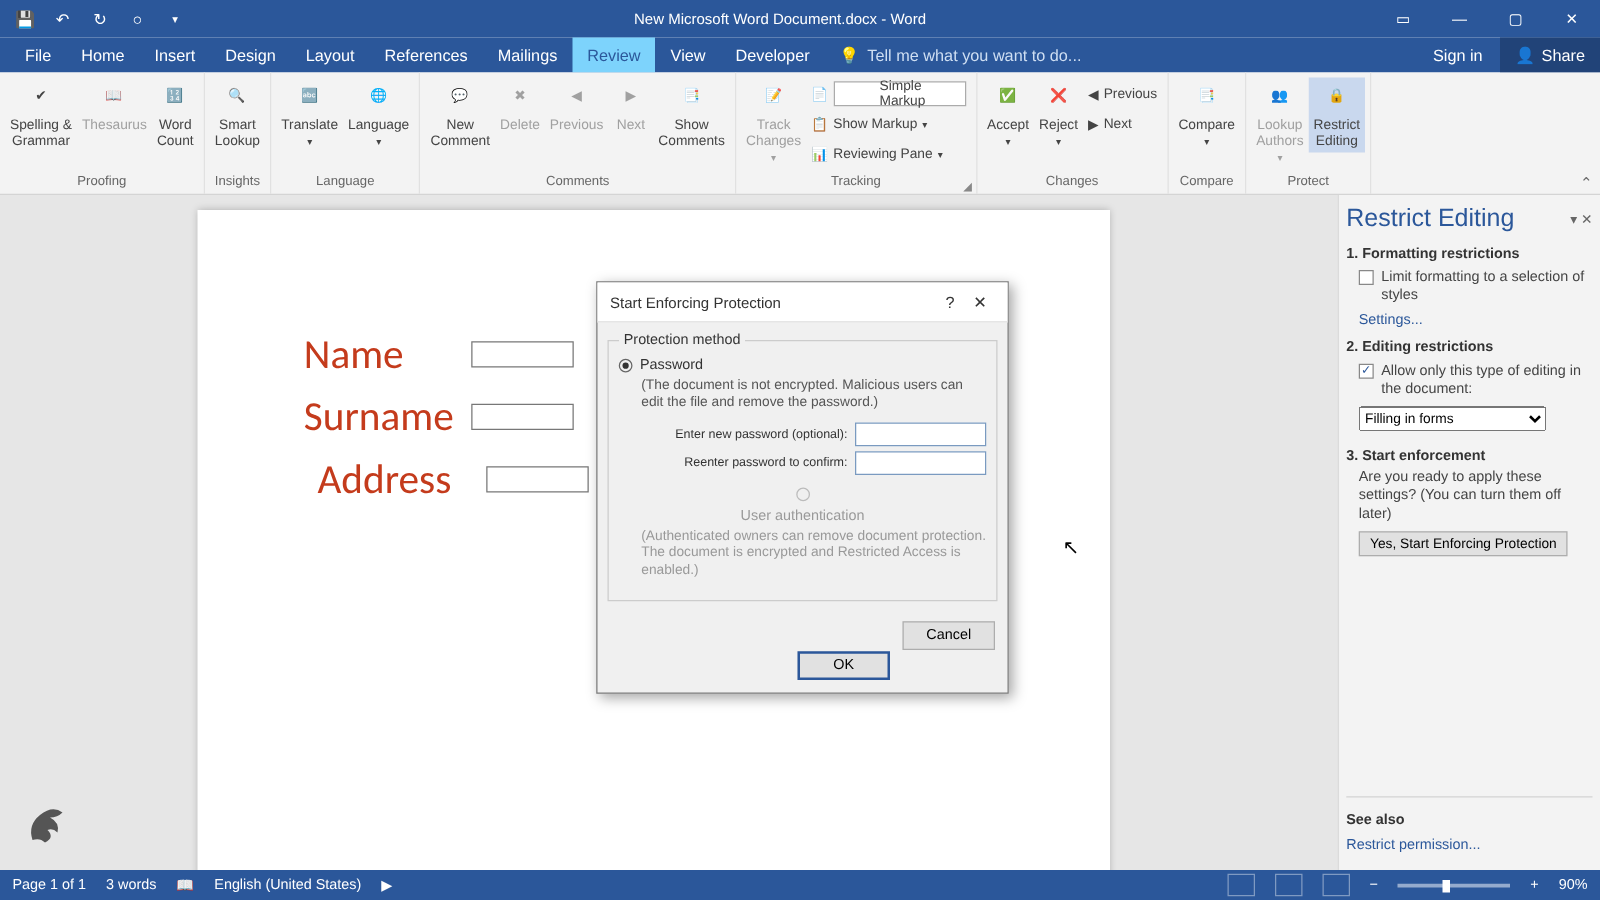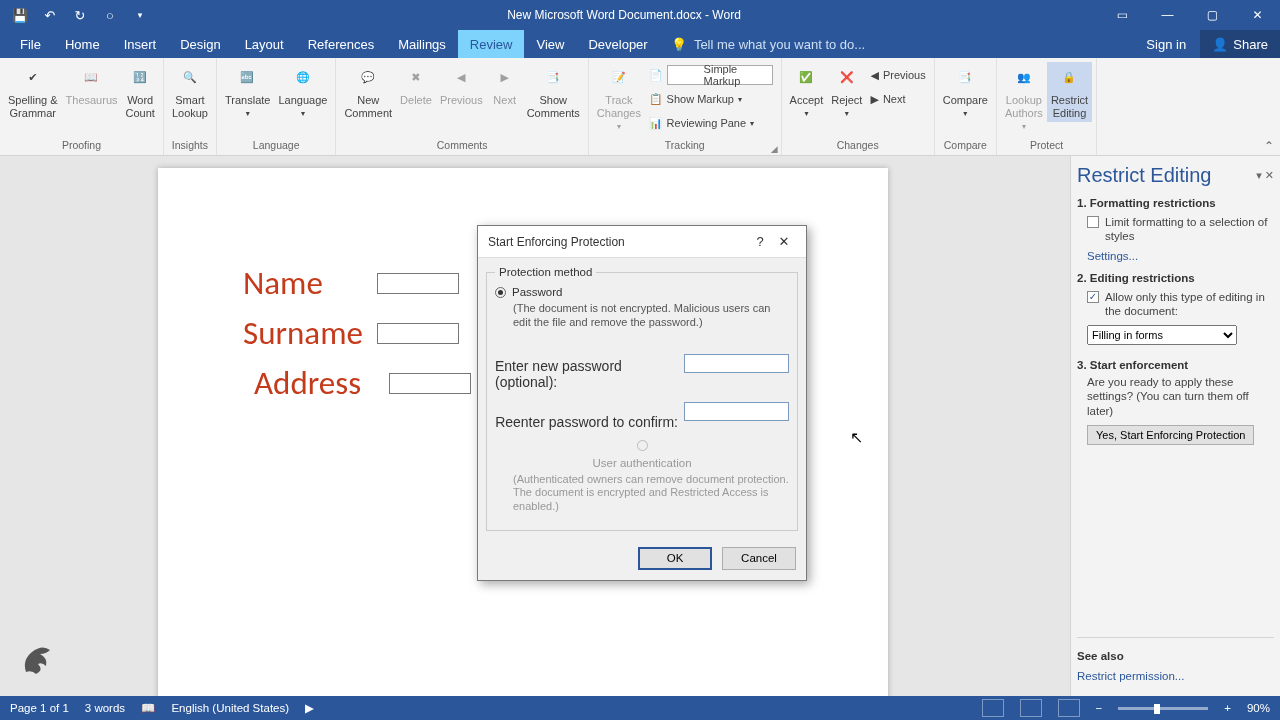--- a/index.html
+++ b/index.html
@@ -63,25 +63,25 @@
 .dialog .dlg-title .h, .dialog .dlg-title .x { width: 24px; text-align: center; font-size: 13px; }
 .dialog fieldset { border: 1px solid #ccc; margin: 8px; padding: 6px 8px 10px; }
 .dialog legend { padding: 0 4px; font-size: 11.5px; }
 .dialog .radio-row { display: flex; align-items: center; gap: 6px; padding: 2px 0; }
 .dialog .radio { width: 11px; height: 11px; border: 1px solid #666; border-radius: 50%; display: inline-flex; align-items: center; justify-content: center; }
 .dialog .radio.on::after { content: ""; width: 5px; height: 5px; background: #333; border-radius: 50%; }
 .dialog .radio.off { border-color: #bbb; }
 .dialog .hint { font-size: 11px; color: #555; padding: 2px 0 6px 18px; line-height: 1.25; }
 .dialog .hint.dis { color: #999; }
 .dialog .pw-row { display: flex; align-items: center; justify-content: flex-end; gap: 6px; padding: 2px 0; }
-.dialog .pw-row label { font-size: 14px; margin-top: 20px; }
+.dialog .pw-row label { font-size: 10px; }
 .dialog .pw-row input { width: 105px; height: 19px; border: 1px solid #7a9ac0; background: #fff; }
 .dialog .dlg-btns { display: flex; justify-content: flex-end; gap: 10px; padding: 8px 10px 10px; }
 .dialog .dlg-btns button { width: 74px; height: 23px; font-size: 11.5px; background: #e1e1e1; border: 1px solid #adadad; }
-.dialog .dlg-btns button.primary { border: 2px solid #2b579a; }
+.dialog .dlg-btns button.primary { border: 2px solid #2b579a; margin-top: 24px; }
 
 
 .statusbar { position: absolute; bottom: 0; left: 0; right: 0; height: 24px; background: #2b579a; color: #fff; font-size: 11.5px; display: flex; align-items: center; padding: 0 10px; gap: 16px; }
 .statusbar .spacer { flex: 1; }
 .statusbar .viewbtn { width: 22px; height: 18px; border: 1px solid rgba(255,255,255,0.4); display: inline-block; }
 .statusbar .zoom-slider { width: 90px; height: 3px; background: rgba(255,255,255,0.5); position: relative; }
 .statusbar .zoom-slider::after { content: ""; position: absolute; left: 40%; top: -3px; width: 6px; height: 10px; background: #fff; }
 
 .cursor { position: absolute; left: 850px; top: 428px; font-size: 16px; color: #000; pointer-events: none; }
 </style>

